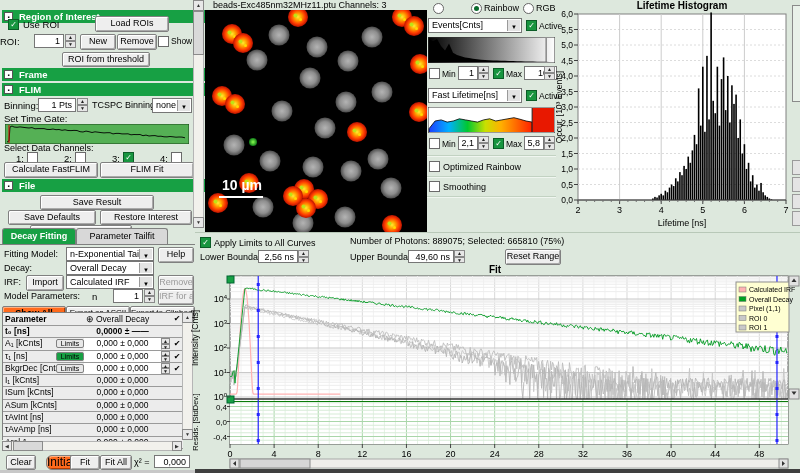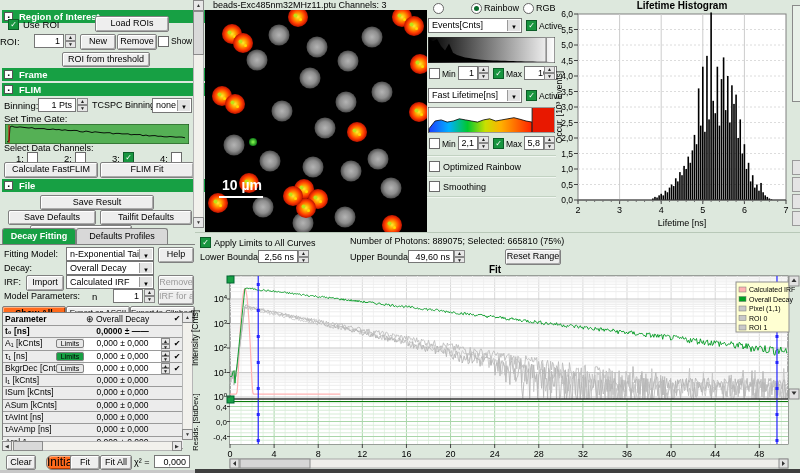--- a/index.html
+++ b/index.html
@@ -111,32 +111,32 @@
         <span class="lbl" style="left: 160px; top: 1px;">4:</span>
         <span class="cb" style="left: 171px; top: 0px;"></span>
       </div>
 
     <div class="btn" style="left:4px;top:162px;width:92px;height:14px;">Calculate FastFLIM</div>
     <div class="btn" style="left:100px;top:162px;width:92px;height:14px;">FLIM Fit</div>
 
     <div class="hdr" style="left:2px;top:179px;width:189px;"><span class="collapse"></span><span>File</span></div>
     <div class="btn" style="left:40px;top:195px;width:112px;height:13px;">Save Result</div>
     <div class="btn" style="left:8px;top:210px;width:86px;height:13px;">Save Defaults</div>
-    <div class="btn" style="left:100px;top:210px;width:90px;height:13px;">Tailfit Defaults</div>
+    <div class="btn" style="left:100px;top:210px;width:90px;height:13px;">Restore Interest</div>
     <div class="btn" style="left:30px;top:225px;width:100px;height:12px;">Export Binary</div>
 
     <div class="sbtrack" style="left:193px;top:0;width:11px;height:228px;"></div>
     <div class="sbbtn" style="left:193px;top:0;width:11px;height:11px;">▲</div>
     <div class="sbthumb" style="left:193px;top:11px;width:11px;height:44px;"></div>
     <div class="sbbtn" style="left:193px;top:217px;width:11px;height:11px;">▼</div>
   </div>
 
   <div class="abs" style="left:0;top:228px;width:195px;height:245px;">
     <div class="tab on" style="left:2px;top:0;width:72px;height:16px;">Decay Fitting</div>
-    <div class="tab off" style="left:76px;top:0;width:90px;height:16px;">Defaults Profiles</div>
+    <div class="tab off" style="left:76px;top:0;width:90px;height:16px;">Parameter Tailfit</div>
     <div class="abs" style="left:0;top:16px;width:195px;height:1px;background:#808080;"></div>
 
     <span class="lbl" style="left:4px;top:21px;font-size:9px;">Fitting Model:</span>
     <div class="sel" style="left:66px;top:19px;width:88px;height:14px;"><span>n-Exponential Tailfit</span><span class="dd"></span></div>
     <div class="btn" style="left:158px;top:19px;width:34px;height:14px;">Help</div>
 
     <span class="lbl" style="left:4px;top:35px;font-size:9px;">Decay:</span>
     <div class="sel" style="left:66px;top:33px;width:88px;height:14px;"><span>Overall Decay</span><span class="dd"></span></div>
 
     <span class="lbl" style="left:4px;top:49px;font-size:9px;">IRF:</span>

